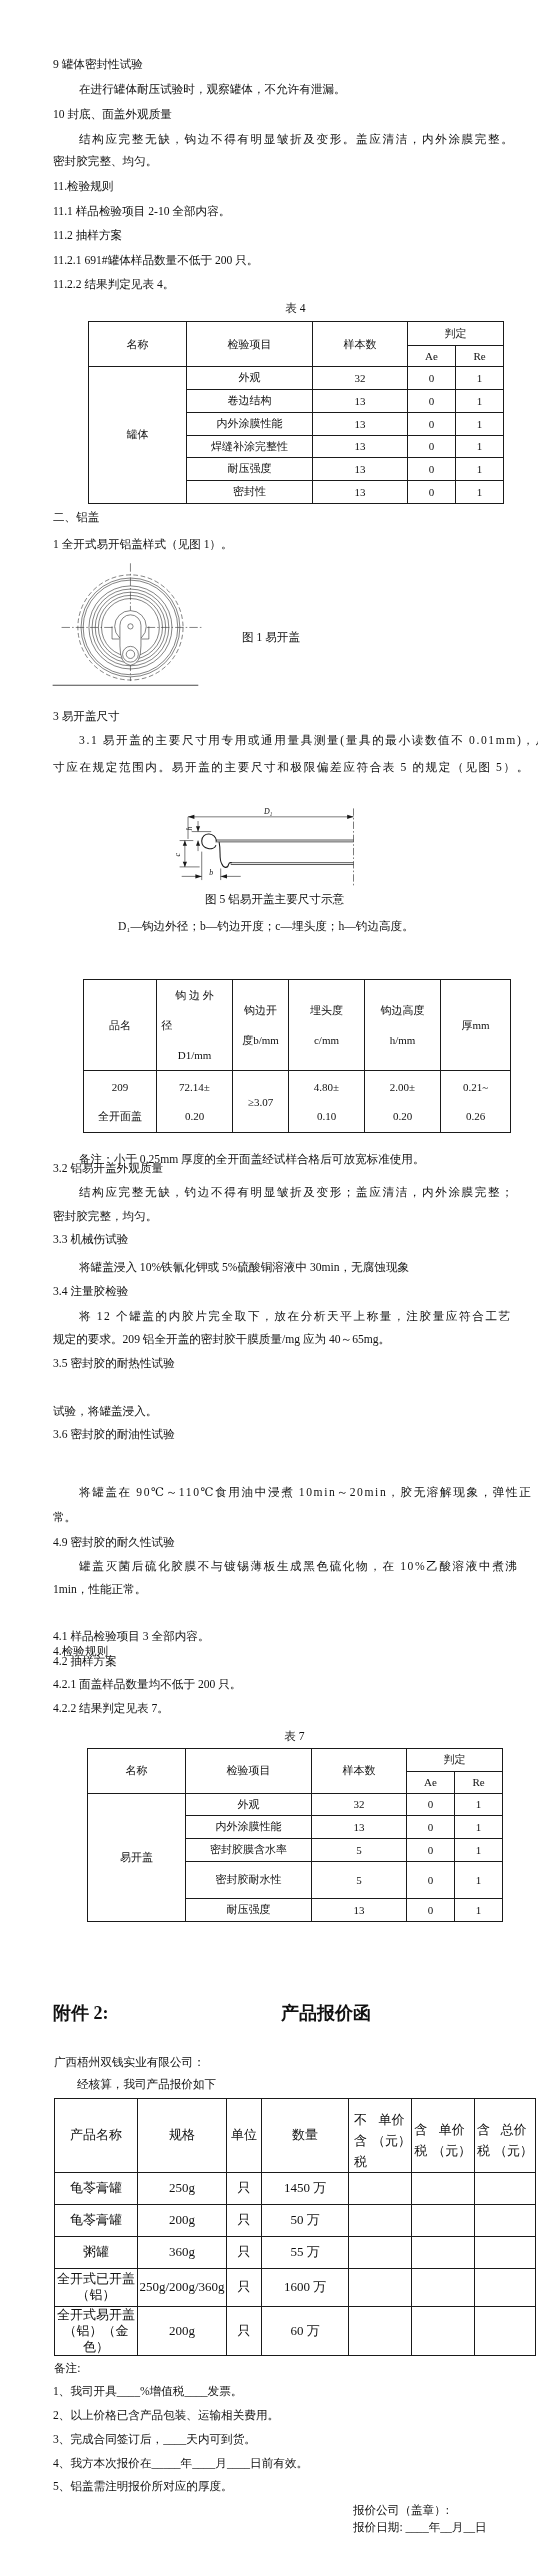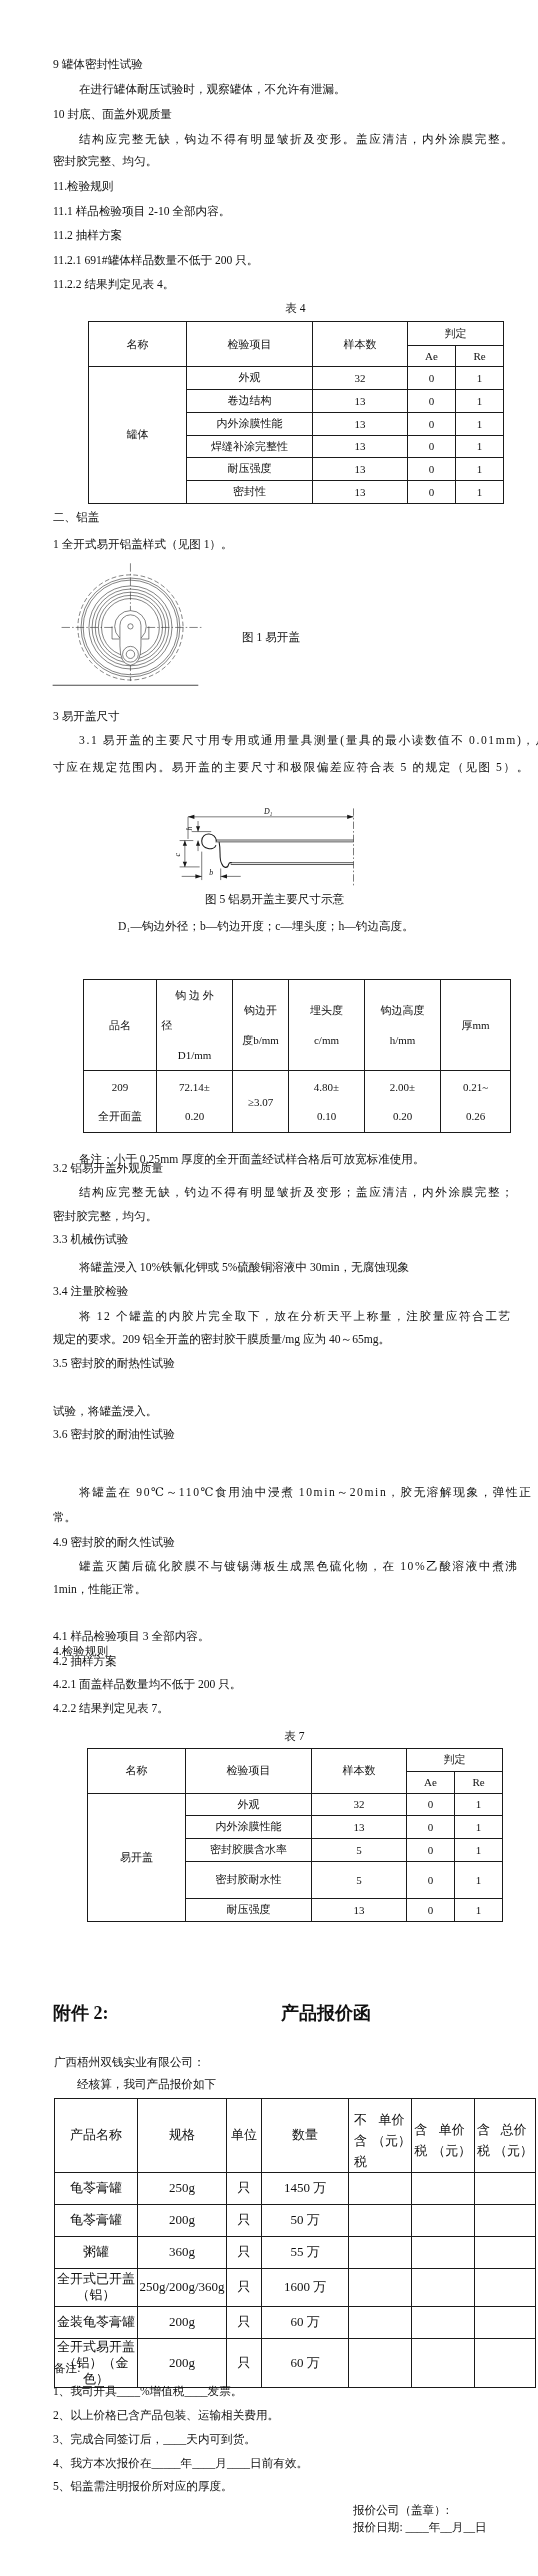--- a/index.html
+++ b/index.html
@@ -383,31 +383,20 @@
             <div class="tl">全开式已开盖</div>
             <div class="tl">（铝）</div>
           </td>
       <td>250g/200g/360g</td>
       <td>只</td>
       <td>1600 万</td>
       <td></td>
       <td></td>
       <td></td>
     </tr>
-    <tr style="height:32px">
-      <td>
-            <div class="tl">金装龟苓膏罐</div>
-          </td>
-      <td>200g</td>
-      <td>只</td>
-      <td>60 万</td>
-      <td></td>
-      <td></td>
-      <td></td>
-    </tr>
     <tr style="height:34px">
       <td>
             <div class="tl">全开式易开盖</div>
             <div class="tl">（铝）（金色）</div>
           </td>
       <td>200g</td>
       <td>只</td>
       <td>60 万</td>
       <td></td>
       <td></td>

